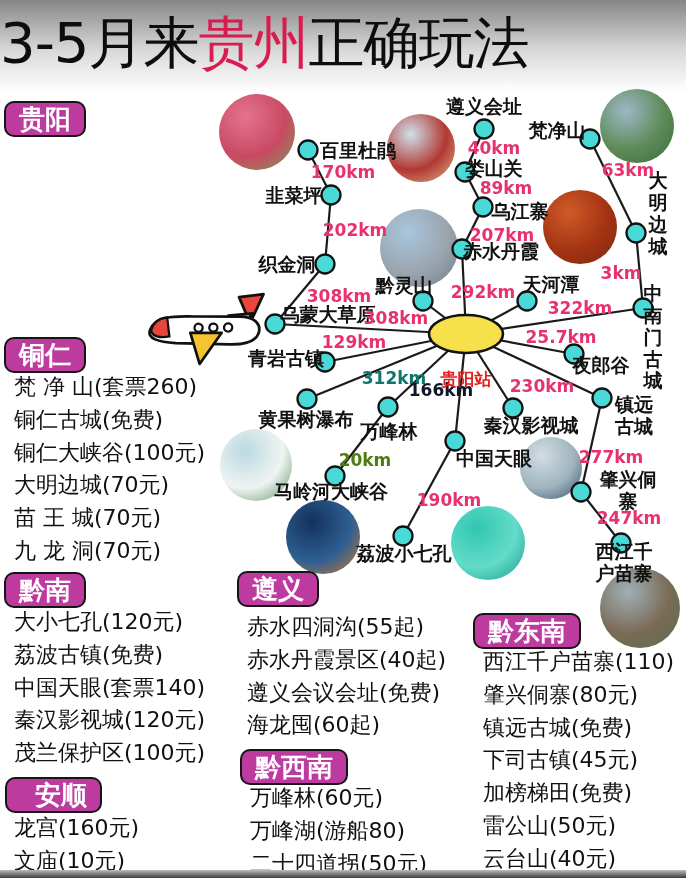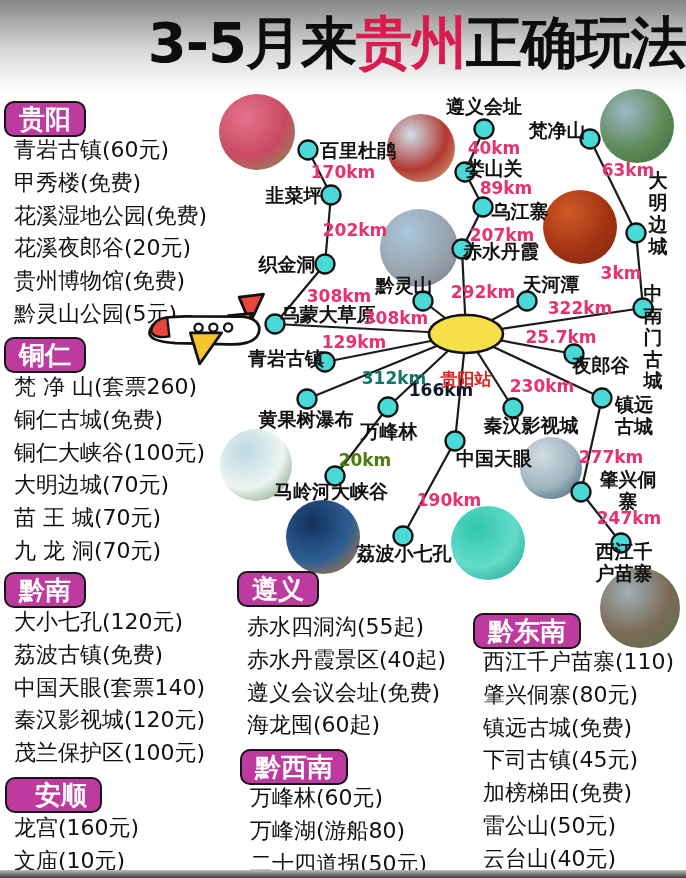--- a/index.html
+++ b/index.html
@@ -1,21 +1,21 @@
 <!DOCTYPE html>
 <html><head>
 <meta charset="utf-8">
 <style>
   html,body{margin:0;padding:0;background:#dcdcdc;}
   #poster{position:relative;width:686px;height:878px;background:#ffffff;overflow:hidden;
           font-family:"DejaVu Sans","Liberation Sans",sans-serif;}
   .header{position:absolute;left:0;top:0;width:686px;height:92px;
           background:linear-gradient(#868686 0%,#d9d9d9 55%,#ffffff 100%);}
-  .title{position:absolute;left:0;top:6px;width:686px;text-align:right;
-         font-size:56px;font-weight:700;color:#0d0d0d;letter-spacing:-1px;white-space:nowrap;}
+  .title{position:absolute;left:0;top:6px;width:686px;text-align:left;
+         font-size:56px;font-weight:400;color:#0d0d0d;letter-spacing:-1px;white-space:nowrap;}
   .badge{position:absolute;display:inline-block;padding:1px 13px;border-radius:10px;
          border:2px solid #151515;font-size:26px;font-weight:800;line-height:30px;white-space:nowrap;}
   .items{position:absolute;}
   .item{font-size:22px;font-weight:500;color:#111;line-height:32.8px;white-space:nowrap;}
   .photo{position:absolute;border-radius:50%;}
   .nlabel{position:absolute;transform:translate(-50%,-50%);font-size:19px;font-weight:600;
           color:#111;white-space:pre-line;text-align:center;line-height:1.15;}
   .dist{position:absolute;transform:translate(-50%,-50%);font-size:17px;font-weight:700;white-space:nowrap;}
   .hub-label{position:absolute;transform:translate(-50%,-50%);font-size:17px;font-weight:800;white-space:nowrap;}
   #net-svg{position:absolute;left:0;top:0;}
@@ -142,28 +142,20 @@
       <div class="dist" style="left: 580px; top: 308px; color: rgb(231, 50, 109);">322km</div>
       <div class="dist" style="left: 561px; top: 337px; color: rgb(231, 50, 109);">25.7km</div>
       <div class="dist" style="left: 542px; top: 386px; color: rgb(231, 50, 109);">230km</div>
       <div class="dist" style="left: 611px; top: 457px; color: rgb(231, 50, 109);">277km</div>
       <div class="dist" style="left: 629px; top: 518px; color: rgb(231, 50, 109);">247km</div>
       <div class="hub-label" style="left: 466px; top: 334px; color: rgb(226, 31, 31); margin-top: 45px;">贵阳站</div>
     </div>
 
   <div class="layer" id="sections-layer">
       <div class="badge" style="left: 4px; top: 101px; background: rgb(189, 58, 158); color: rgb(255, 255, 255);">贵阳</div>
-      <div class="items" style="left: 14px; top: 134px;">
-        <div class="item">青岩古镇(60元)</div>
-        <div class="item">甲秀楼(免费)</div>
-        <div class="item">花溪湿地公园(免费)</div>
-        <div class="item">花溪夜郎谷(20元)</div>
-        <div class="item">贵州博物馆(免费)</div>
-        <div class="item">黔灵山公园(5元)</div>
-      </div>
       <div class="badge" style="left: 4px; top: 337px; background: rgb(189, 58, 158); color: rgb(255, 255, 255);">铜仁</div>
       <div class="items" style="left: 14px; top: 371px;">
         <div class="item">梵 净 山(套票260)</div>
         <div class="item">铜仁古城(免费)</div>
         <div class="item">铜仁大峡谷(100元)</div>
         <div class="item">大明边城(70元)</div>
         <div class="item">苗 王 城(70元)</div>
         <div class="item">九 龙 洞(70元)</div>
       </div>
       <div class="badge" style="left: 4px; top: 572px; background: rgb(189, 58, 158); color: rgb(255, 255, 255);">黔南</div>

